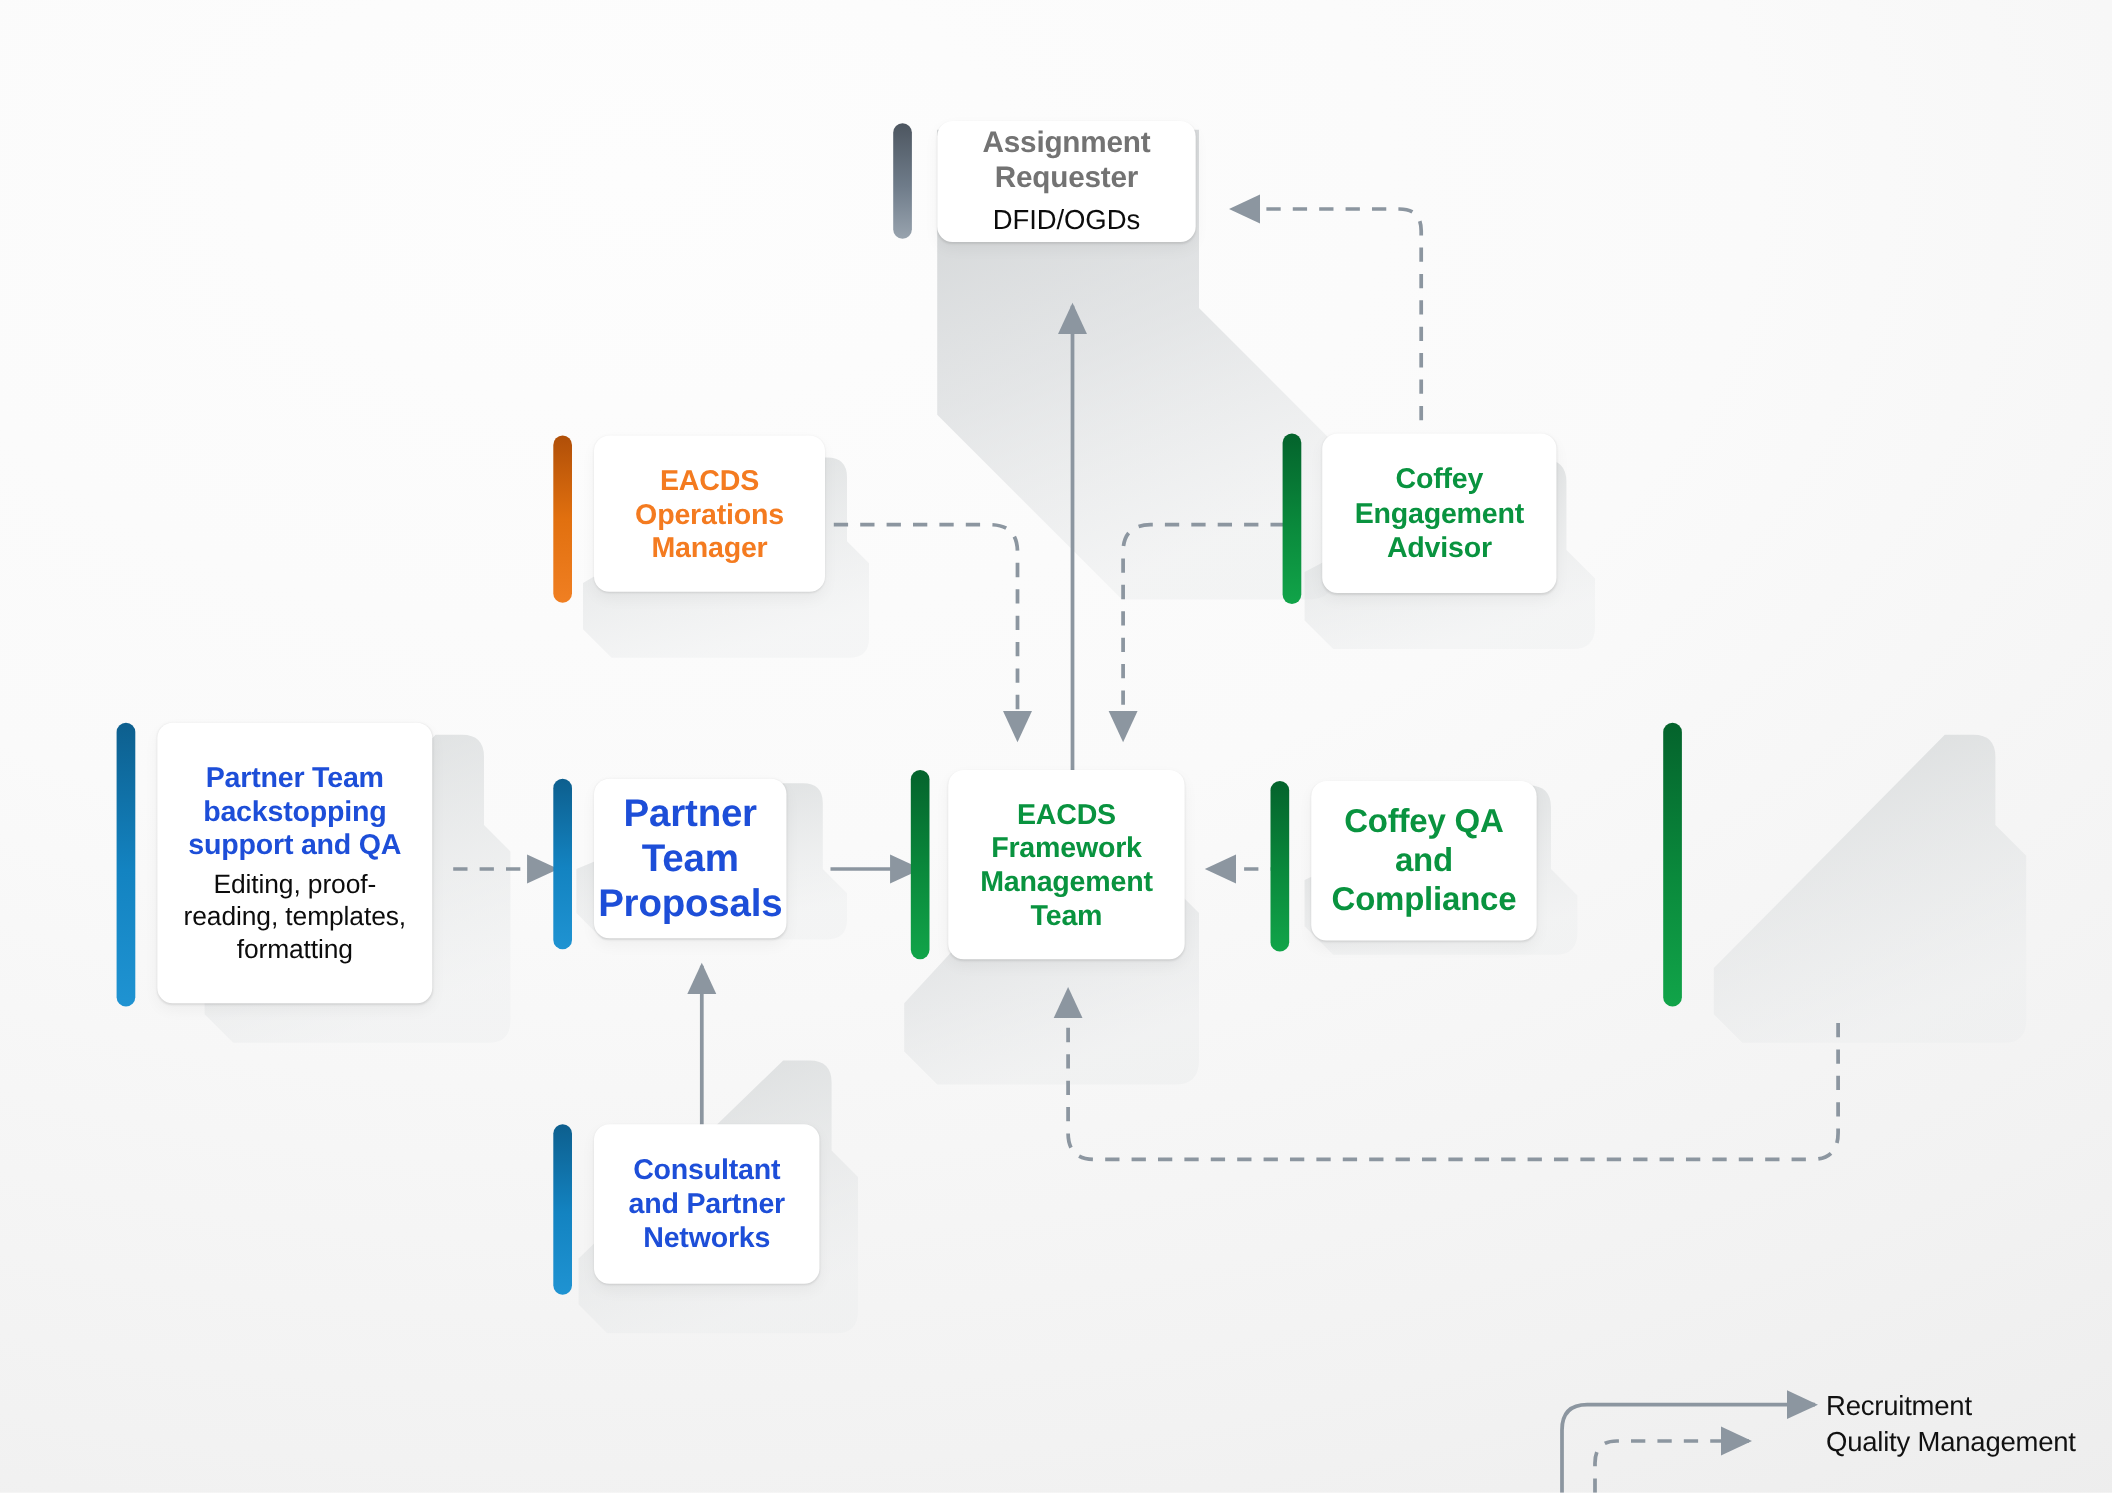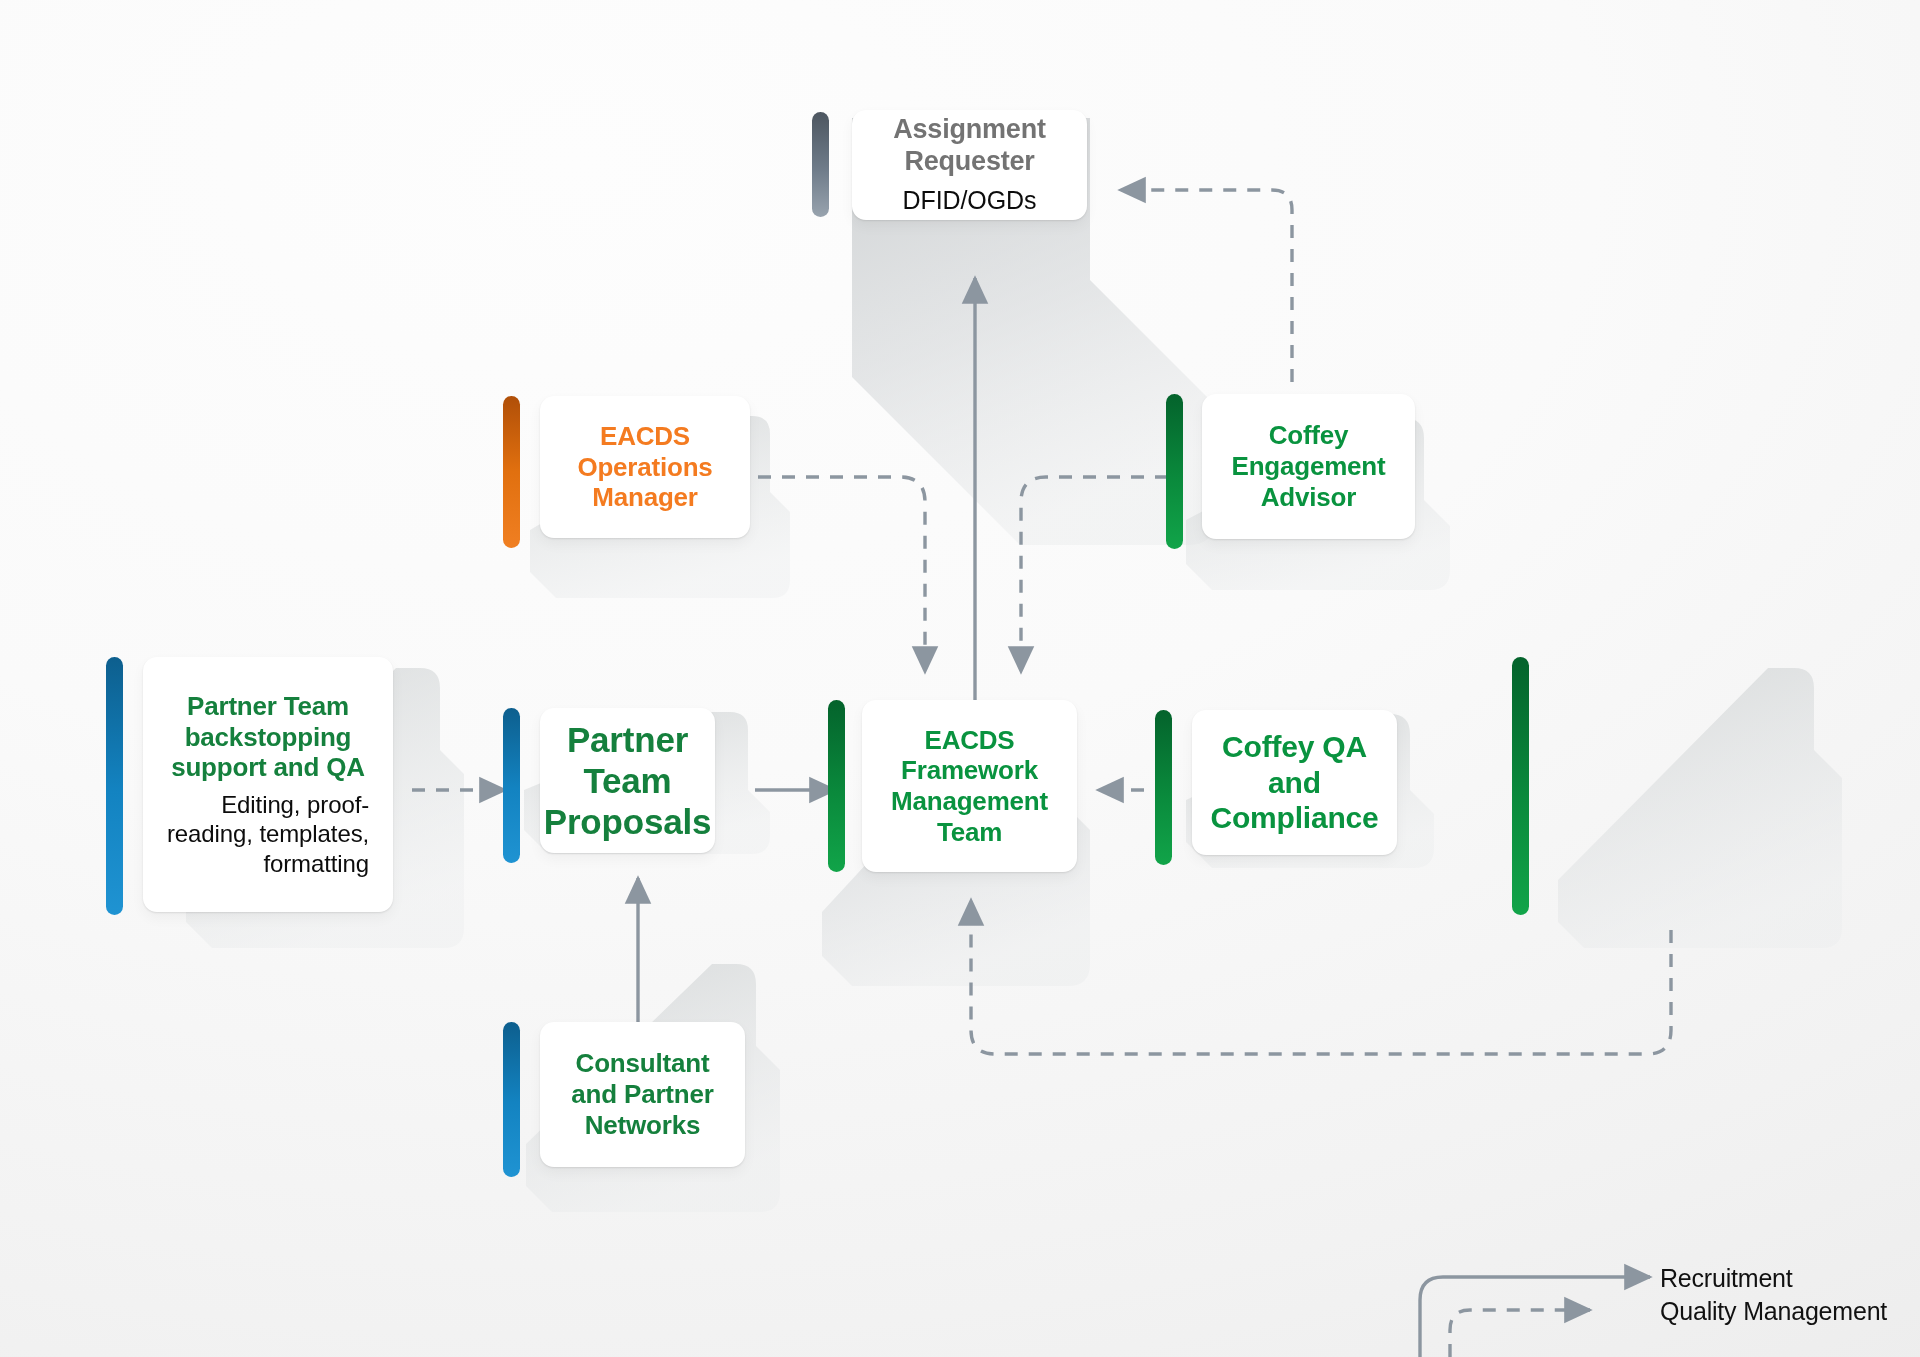--- a/index.html
+++ b/index.html
@@ -47,38 +47,38 @@
   .node .title {
     font-weight: bold;
     line-height: 1.18;
     text-align: center;
     letter-spacing: -0.2px;
   }
   .node .sub {
     color: #0c0c0c;
     font-weight: normal;
     line-height: 1.22;
-    text-align: right;
+    text-align: center;
     margin-top: 7px;
     letter-spacing: -0.1px;
   }
 
   
   .pill {
     position: absolute;
     z-index: 4;
     border-radius: 9px;
   }
   .pill-blue   { background: linear-gradient(180deg, #0d5f8e 0%, #1383c1 52%, #1f93d2 100%); }
   .pill-green  { background: linear-gradient(180deg, #04632c 0%, #0a8a3c 55%, #11a449 100%); }
   .pill-orange { background: linear-gradient(180deg, #b04f08 0%, #e1700f 50%, #f07f22 100%); }
   .pill-gray   { background: linear-gradient(180deg, #4d5660 0%, #6f7c8a 55%, #98a3ae 100%); }
 
   
-  .t-blue   { color: #15803d; }
+  .t-blue   { color: #1d4ed8; }
   .t-green  { color: #09933f; }
   .t-orange { color: #f47b20; }
   .t-gray   { color: #737373; }
 
   
   #legend {
     position: absolute;
     z-index: 5;
     left: 1660px;
     top: 1295px;

